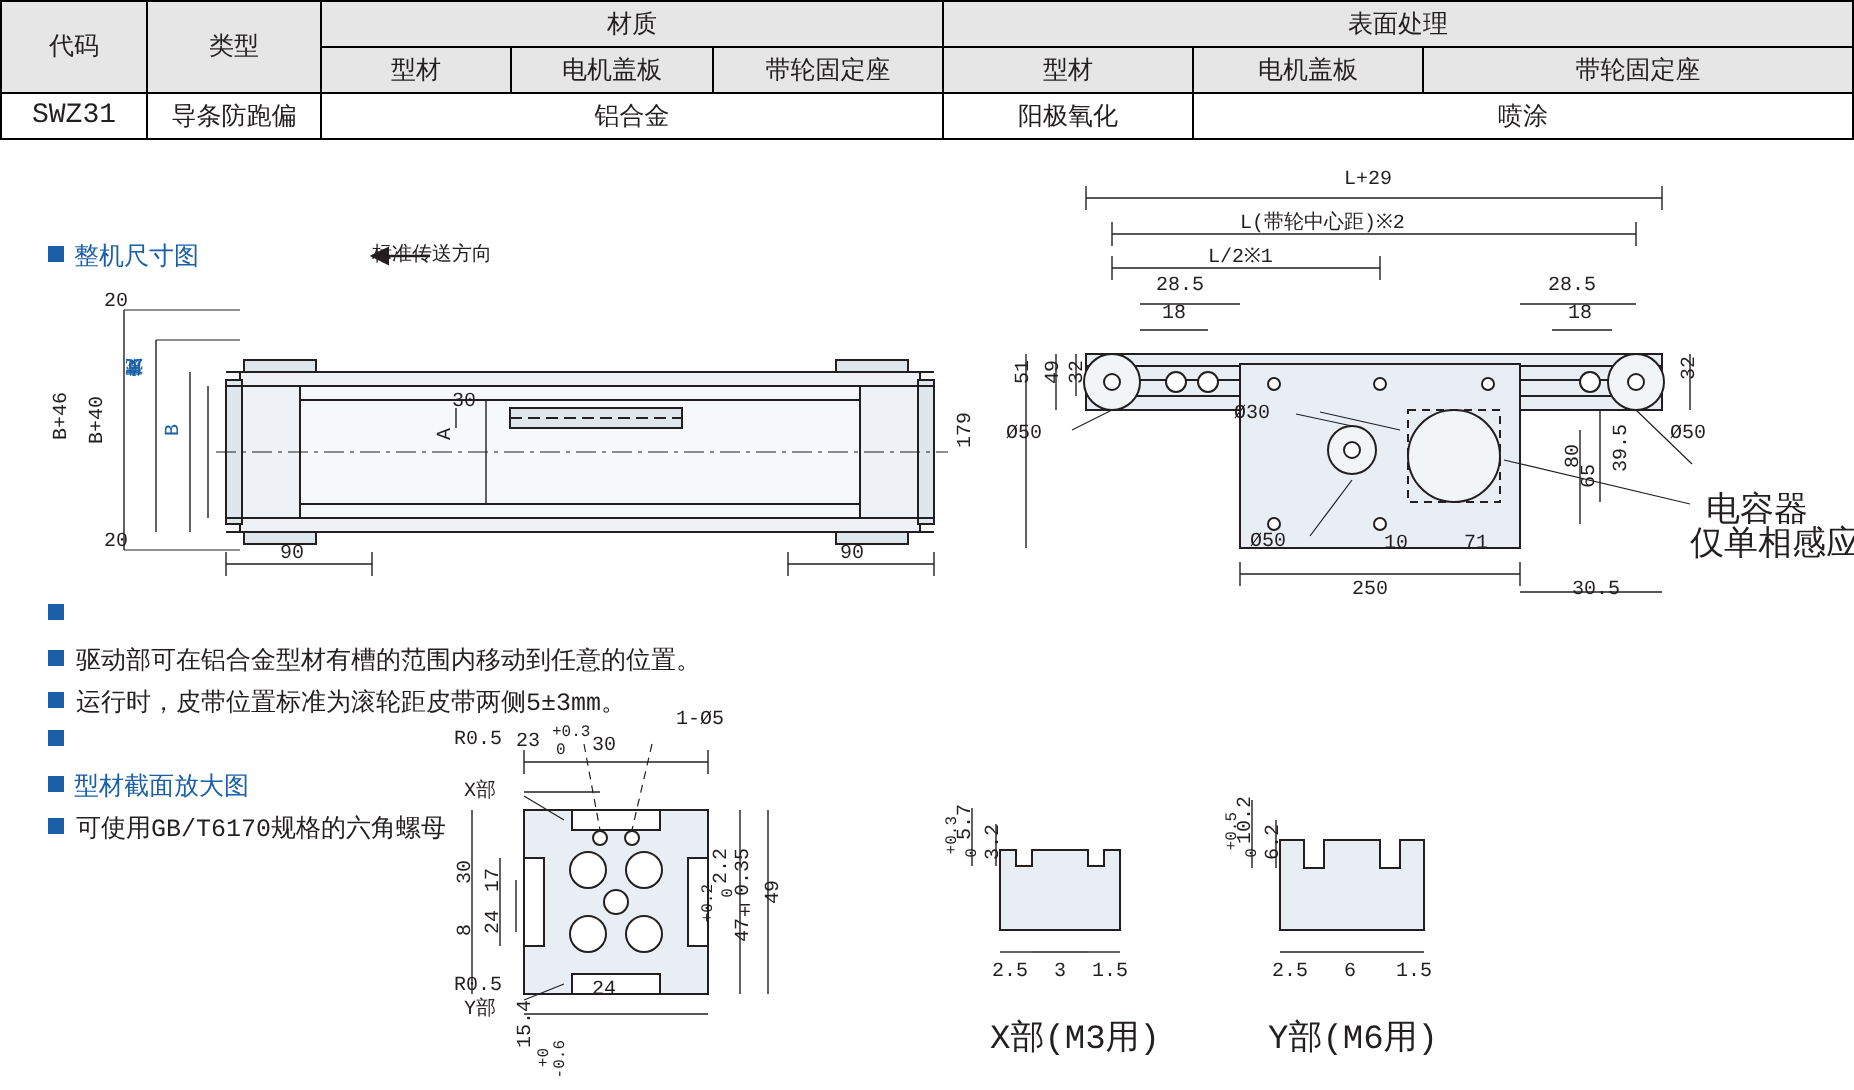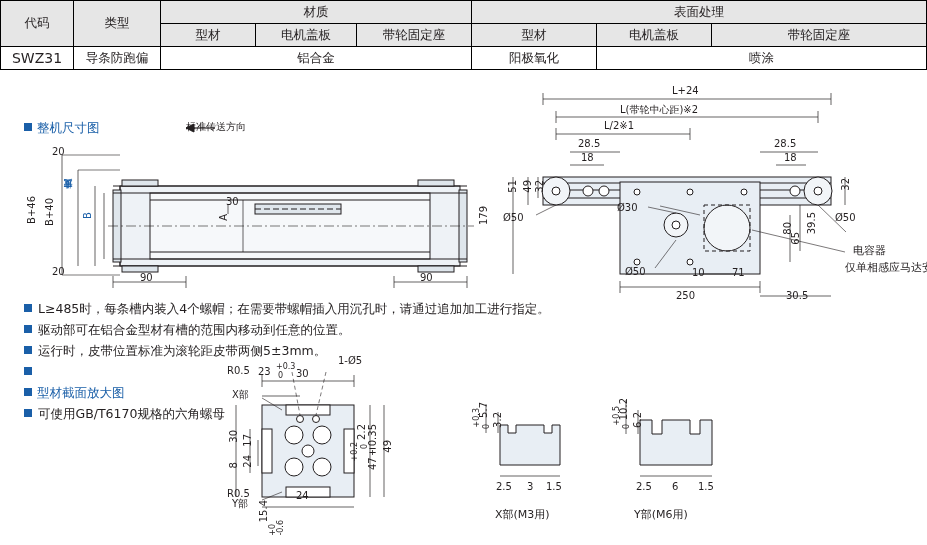--- a/index.html
+++ b/index.html
@@ -1,21 +1,21 @@
 <!DOCTYPE html>
 <html><head>
 <meta charset="utf-8">
 <style>
   html,body{margin:0;padding:0;}
   body{
     width:927px;height:545px;background:#ffffff;
     font-family:"DejaVu Sans","Liberation Sans",sans-serif;
     color:#231f20;position:relative;overflow:hidden;
   }
-  .page{position:relative;width:757px;height:545px;}
+  .page{position:relative;width:757px;height:545px;font-family:Liberation Mono, monospace;}
 
   
   table.spec{
     position:absolute;left:0;top:0;width:927px;
     border-collapse:collapse;font-size:12.5px;
   }
   table.spec td{
     border:1px solid #000;text-align:center;vertical-align:middle;
     padding:2px 2px;height:18px;
   }
@@ -27,21 +27,21 @@
   .sec-head .sq{display:inline-block;width:8px;height:8px;background:#1a5fa8;margin-right:5px;vertical-align:1px;}
 
   
   .note{position:absolute;font-size:12.5px;white-space:nowrap;color:#231f20;}
   .note .sq{display:inline-block;width:8px;height:8px;background:#1a5fa8;margin-right:6px;vertical-align:1px;}
 
   
   .t{position:absolute;font-size:10px;white-space:nowrap;color:#231f20;}
   .t9{font-size:9px;}
   .t8{font-size:8px;}
-  .t11{font-size:11px;}
+  .t11{font-size:17px;}
   .blue{color:#1a5fa8;}
   .vert{writing-mode:vertical-rl;transform:rotate(180deg);}
 
   svg{position:absolute;left:0;top:0;overflow:visible;}
 </style>
 </head>
 <body>
 
 <div class="page">
 
@@ -72,21 +72,21 @@
     </table>
 
   <div class="sec-head" style="left:24px;top:120px">
     <span class="sq"></span><span>整机尺寸图</span>
   </div>
   <div class="sec-head" style="left:24px;top:385px">
     <span class="sq"></span><span>型材截面放大图</span>
   </div>
 
   <div class="note" style="left:24px;top:301px">
-    <span class="sq"></span><span>L≥485时，每条槽内装入4个螺帽；在需要带螺帽插入用沉孔时，请通过追加加工进行指定。</span>
+    <span class="sq"></span>
   </div>
   <div class="note" style="left:24px;top:322px">
     <span class="sq"></span><span>驱动部可在铝合金型材有槽的范围内移动到任意的位置。</span>
   </div>
   <div class="note" style="left:24px;top:343px">
     <span class="sq"></span><span>运行时，皮带位置标准为滚轮距皮带两侧5±3mm。</span>
   </div>
   <div class="note" style="left:24px;top:364px">
     <span class="sq"></span>
   </div>
@@ -262,21 +262,21 @@
   <div class="t" style="left:52px;top:266px">20</div>
   <div class="t vert" style="left:26px;top:196px">B+46</div>
   <div class="t vert" style="left:44px;top:198px">B+40</div>
   <div class="t vert blue t9" style="left:62px;top:196px">皮带宽度</div>
   <div class="t vert blue" style="left:82px;top:212px">B</div>
   <div class="t vert" style="left:218px;top:214px">A</div>
   <div class="t" style="left:226px;top:196px">30</div>
   <div class="t" style="left:140px;top:272px">90</div>
   <div class="t" style="left:420px;top:272px">90</div>
 
-  <div class="t" style="left:672px;top:85px">L+24</div>
+  <div class="t" style="left:672px;top:85px">L+29</div>
   <div class="t" style="left:620px;top:103px">L(带轮中心距)※2</div>
   <div class="t" style="left:604px;top:120px">L/2※1</div>
   <div class="t" style="left:578px;top:138px">28.5</div>
   <div class="t" style="left:581px;top:152px">18</div>
   <div class="t" style="left:774px;top:138px">28.5</div>
   <div class="t" style="left:784px;top:152px">18</div>
   <div class="t vert" style="left:507px;top:180px">51</div>
   <div class="t vert" style="left:522px;top:180px">49</div>
   <div class="t vert" style="left:534px;top:180px">32</div>
   <div class="t vert" style="left:840px;top:178px">32</div>

